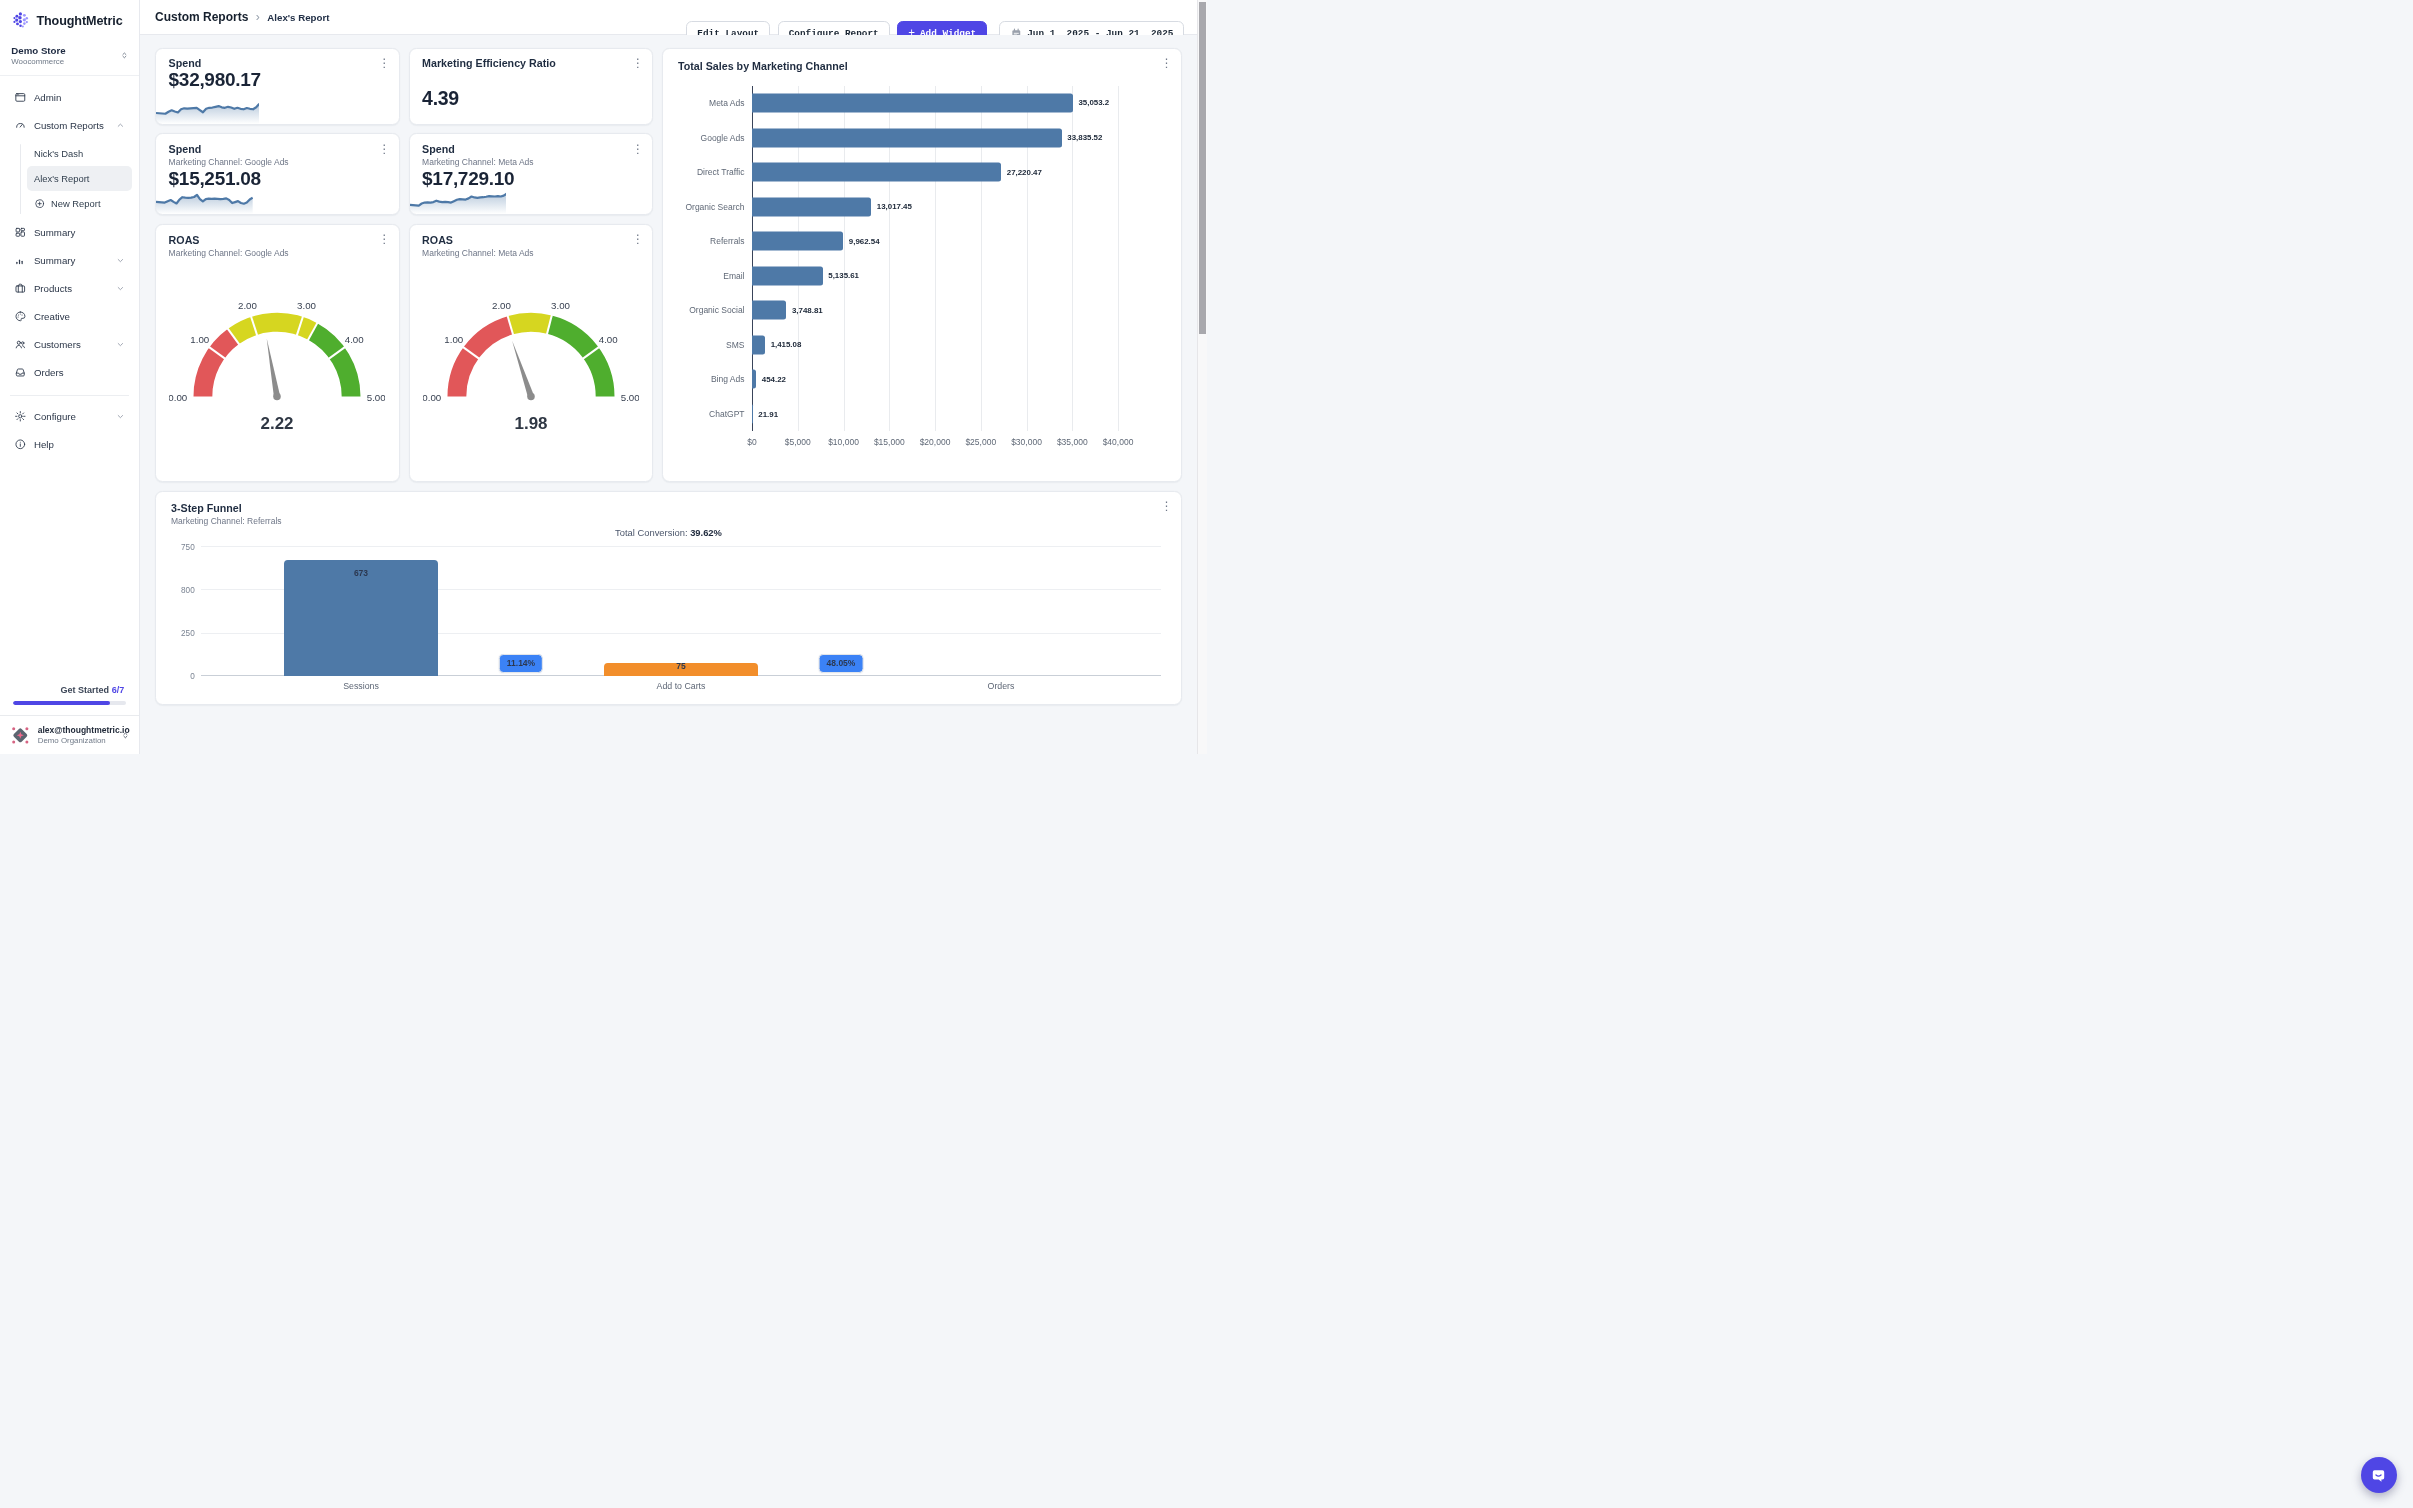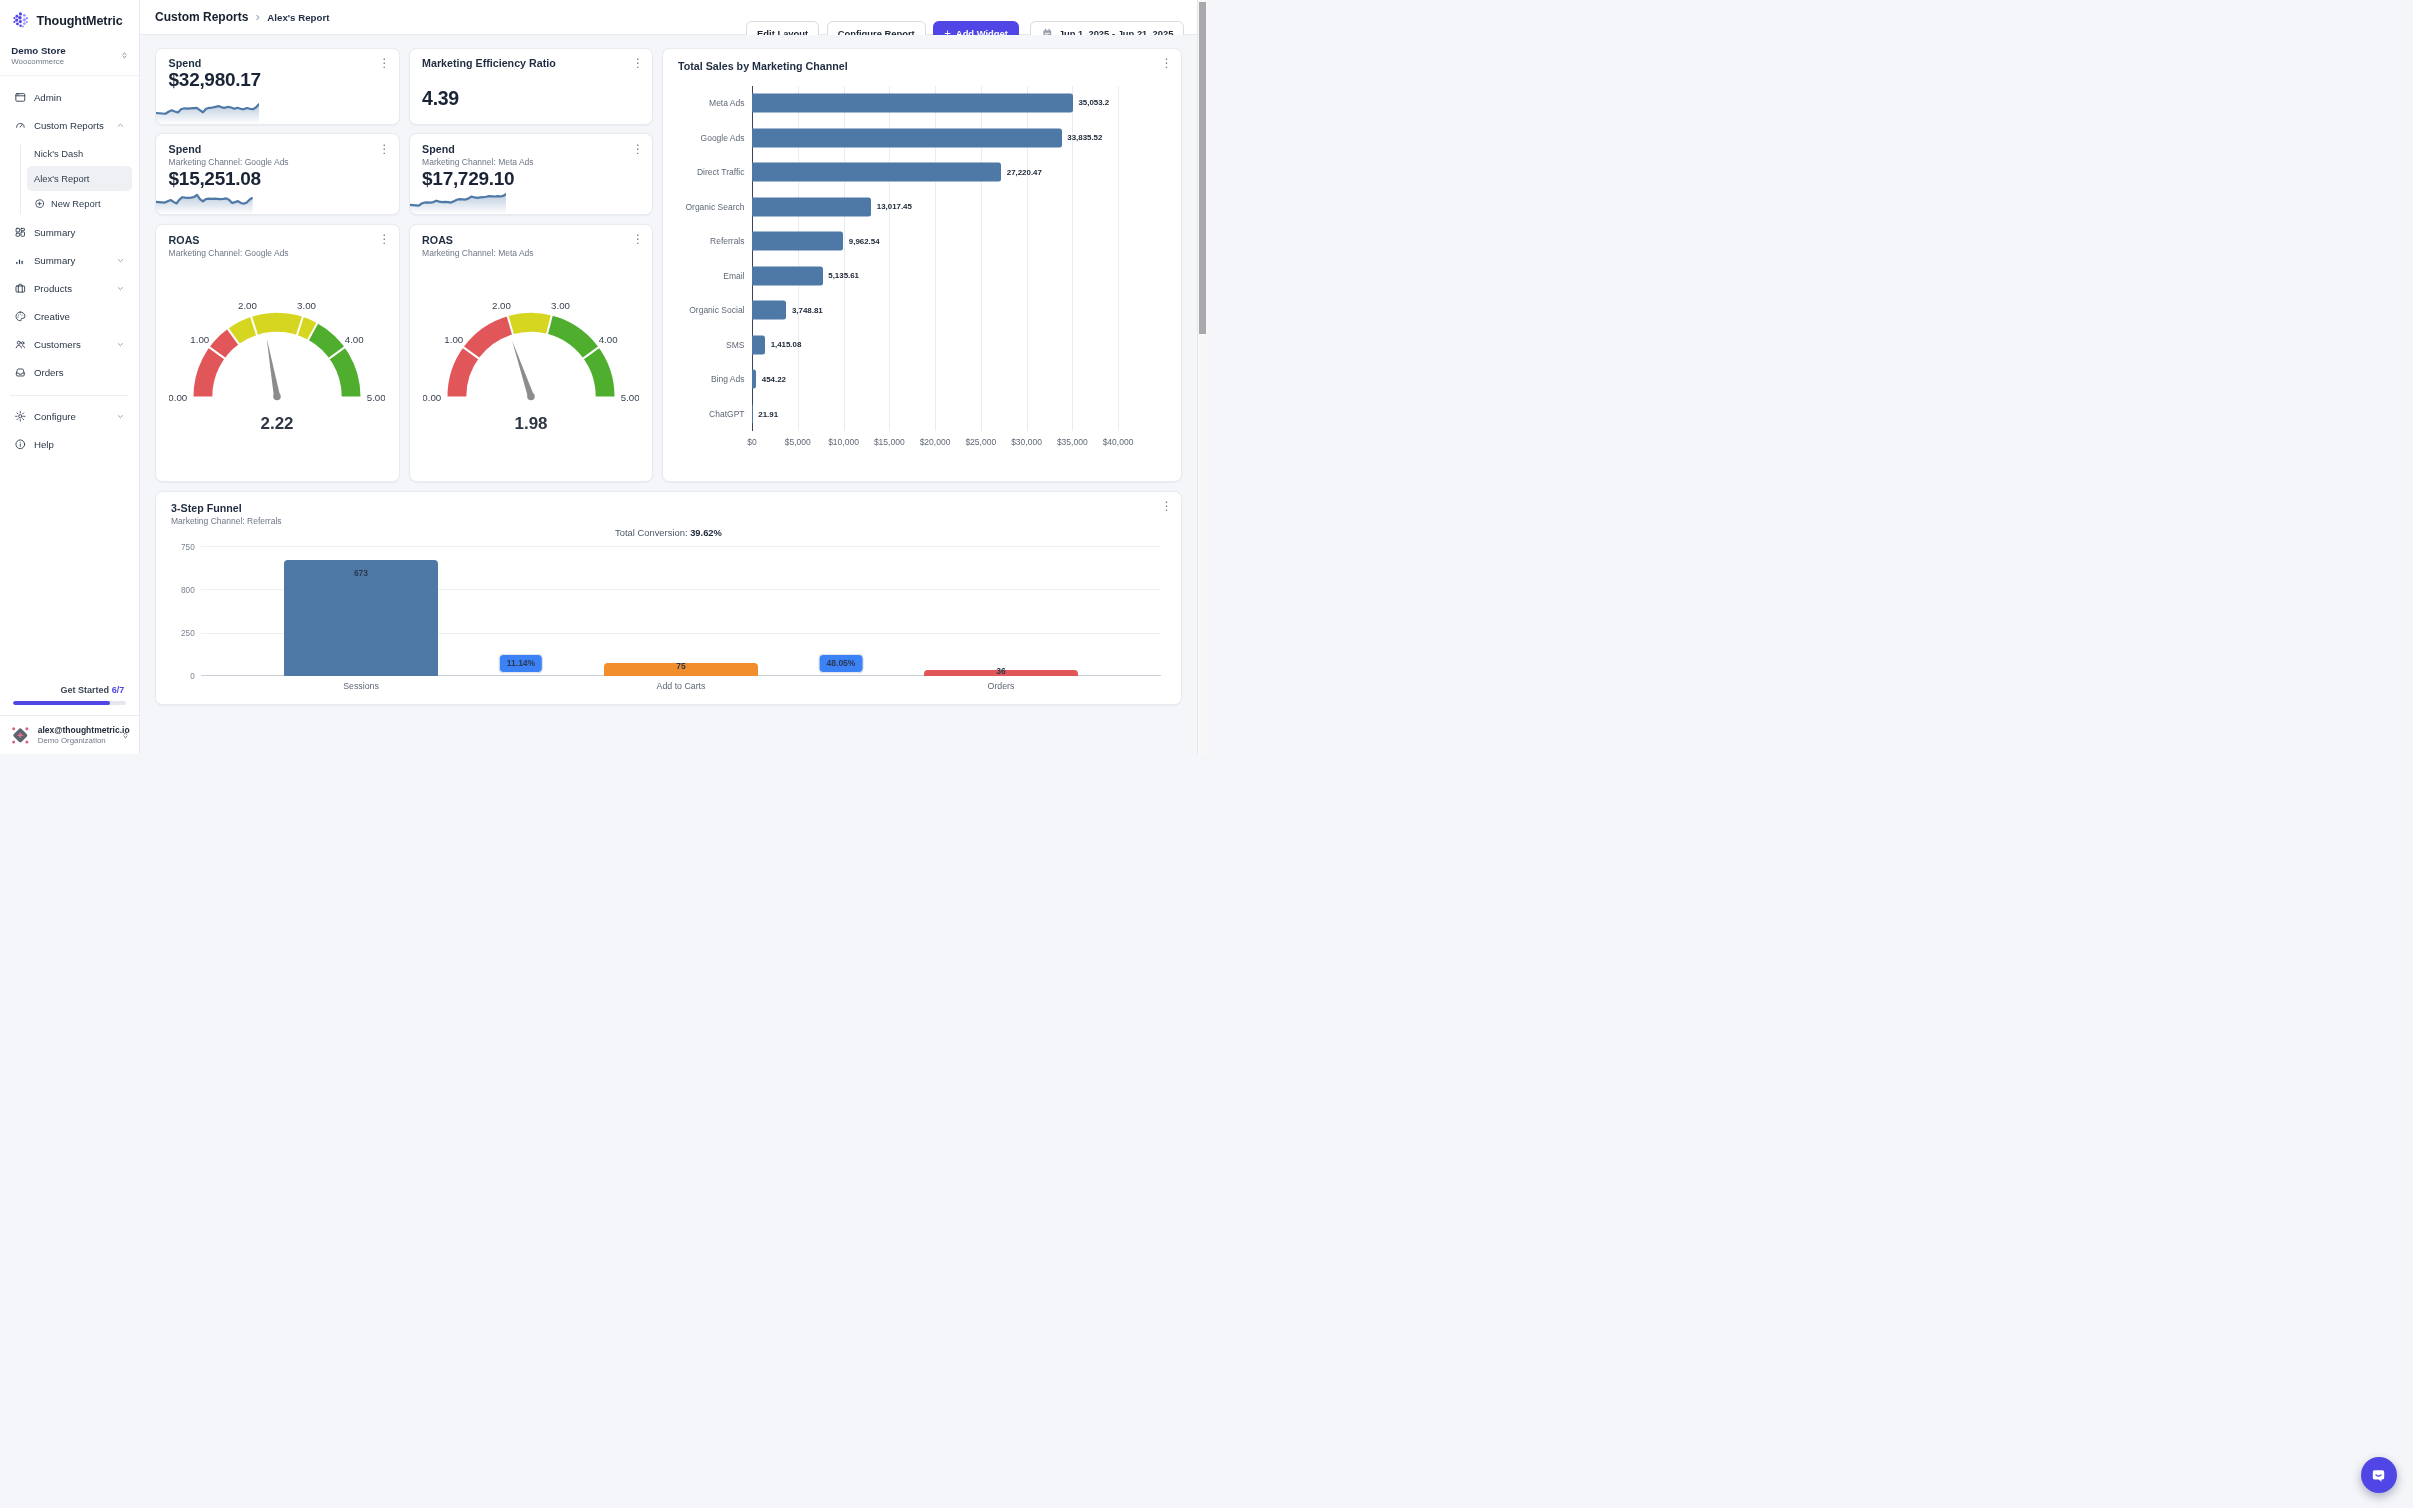--- a/index.html
+++ b/index.html
@@ -41,21 +41,21 @@
   .user-org { font-size:7.9px; color:#707a88; margin-top:1.3px; }
 
   
   .main { flex:1; display:flex; flex-direction:column; min-width:0; }
   .topbar { height:35px; background:#fff; border-bottom:0.6px solid #e7e9ee; display:flex; align-items:center; padding:0 12.6px 0 15px; }
   .crumbs { display:flex; align-items:center; flex:1; }
   .crumb-root { font-size:12px; font-weight:700; color:#16202e; cursor:pointer; }
   .crumb-sep { font-size:12px; color:#9aa3af; margin:0 7.5px; }
   .crumb-leaf { font-size:9.7px; font-weight:600; color:#223047; }
   .top-actions { display:flex; align-items:center; gap:7.5px; }
-  .btn { height:25px; border:0.6px solid #d7dbe2; background:#fff; border-radius:5.7px; padding:0 10px; font-size:9.4px; font-weight:600; color:#1b2735; display:flex; align-items:center; gap:5px; cursor:pointer; font-family:Liberation Sans, sans-serif;margin-top:32px; }
+  .btn { height:25px; border:0.6px solid #d7dbe2; background:#fff; border-radius:5.7px; padding:0 10px; font-size:9.4px; font-weight:600; color:#1b2735; display:flex; align-items:center; gap:5px; cursor:pointer; font-family:Liberation Mono, monospace;margin-top:32px; }
   .btn.primary { background:#4f46e5; border-color:#4f46e5; color:#fff; }
   .btn .plus { font-size:11.3px; font-weight:500; }
   .btn .cal { width:12.6px; height:12.6px; display:flex; }
   .content { flex:1; overflow:hidden; padding:12.6px 15px; background:#f4f6f9; }
   .grid { display:grid; grid-template-columns:1fr 1fr 520px; grid-template-rows:77px 82px 258px; gap:8.8px; }
   .card { background:#fff; border:0.6px solid #e7eaef; border-radius:7.5px; box-shadow:0 0.6px 1.3px rgba(20,30,55,.05); position:relative; overflow:hidden; padding:8.8px 12.6px; }
   .kebab { position:absolute; top:6.3px; right:6.3px; width:16.3px; height:16.3px; text-align:center; line-height:16.3px; font-size:12px; color:#6f7888; cursor:pointer; border-radius:3.8px; }
   .card-title { font-size:10.7px; font-weight:700; color:#1f2c40; }
   .card-sub { font-size:8.5px; color:#6e7687; margin-top:1.9px; }
   .big-value { font-size:19px; font-weight:700; color:#1a2436; letter-spacing:-0.3px; }
@@ -588,24 +588,20 @@
             <span class="hline" style="bottom:100.000%"></span>
             <span class="fu-ylab" style="bottom:100.000%">750</span>
             <div class="fu-slot" style="left:0.000%;width:33.333%">
               <div class="fu-bar" style="height:89.733%;background:#4e79a7"></div>
               <span class="fu-val" style="bottom: 98px;">673</span>
             </div>
             <div class="fu-slot" style="left:33.333%;width:33.333%">
               <div class="fu-bar" style="height:10.000%;background:#f28e2b"></div>
               <span class="fu-val" style="bottom: 5.5px;">75</span>
             </div>
-            <div class="fu-slot" style="left:66.667%;width:33.333%">
-              <div class="fu-bar" style="height:4.800%;background:#e15759"></div>
-              <span class="fu-val" style="bottom: 0.6px;">36</span>
-            </div>
             <span class="fu-badge" style="left:33.333%">11.14%</span>
             <span class="fu-badge" style="left:66.667%">48.05%</span>
           </div>
           <div class="fu-cats">
             <span style="left:16.667%">Sessions</span>
             <span style="left:50.000%">Add to Carts</span>
             <span style="left:83.333%">Orders</span>
           </div>
         </div>
     </div>

